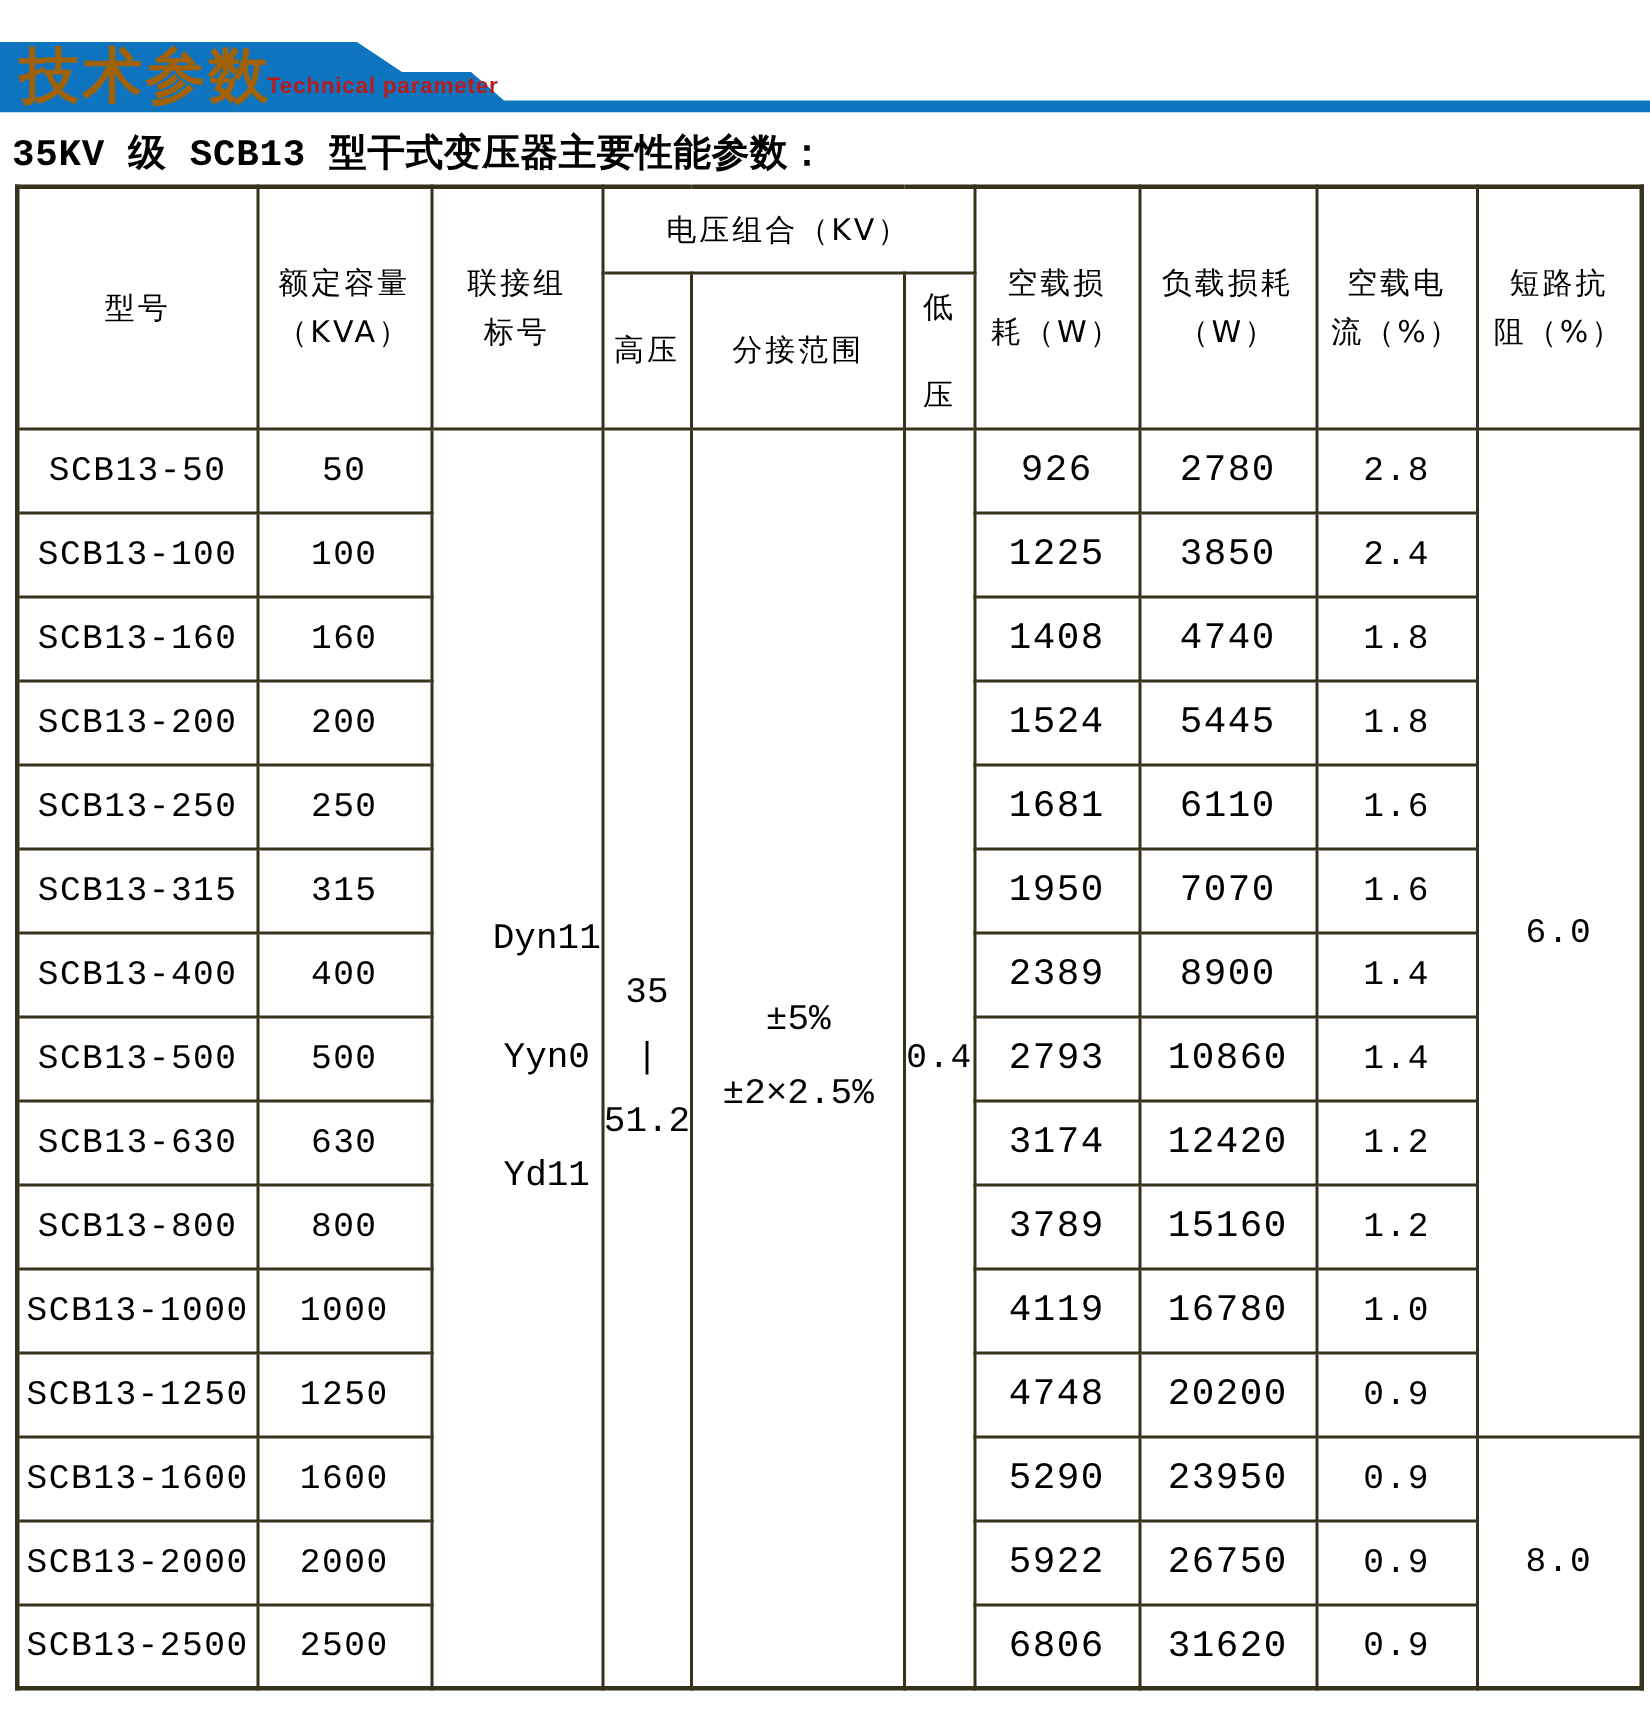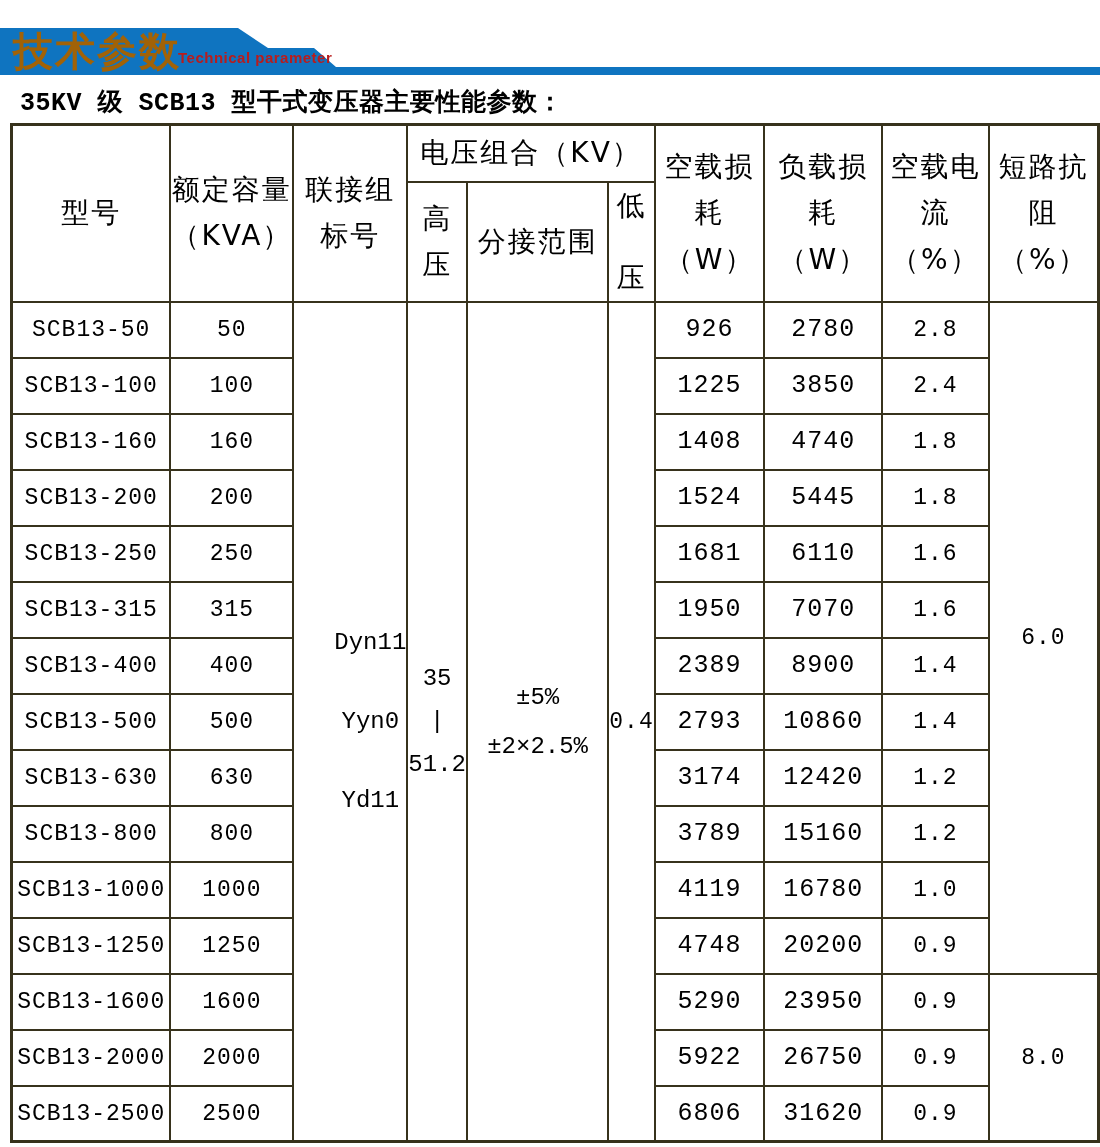--- a/index.html
+++ b/index.html
@@ -26,21 +26,21 @@
     font-size:40px;font-weight:bold;color:#a16207;letter-spacing:2px;
     font-family:"DejaVu Sans",sans-serif;
   }
   .banner-en{
     position:absolute;left:178px;top:49px;
     font-size:15px;font-weight:600;color:#b91c1c;letter-spacing:0.5px;
     font-family:"Liberation Sans",sans-serif;
   }
   
   .subtitle{
-    position:absolute;left:20px;top:85px;
+    position:absolute;left:8px;top:85px;
     font-size:25px;font-weight:bold;letter-spacing:0.5px;
     font-family:"Liberation Mono","DejaVu Sans",monospace;
     white-space:nowrap;
   }
   
   table.tbl{
     position:absolute;left:10px;top:123px;
     border-collapse:collapse;table-layout:fixed;
     border:3px solid var(--line);
     font-family:"Liberation Mono","DejaVu Sans",monospace;
@@ -48,21 +48,21 @@
   .tbl td,.tbl th{
     border:2px solid var(--line);
     padding:0;margin:0;
     text-align:center;vertical-align:middle;
     font-weight:normal;
     overflow:hidden;
   }
   .tbl thead tr.h1{height:57px;}
   .tbl thead tr.h2{height:104px;}
   .tbl tbody tr{height:56px;margin-left:19px;}
-  .hdr{font-size:28px;line-height:1.65;letter-spacing:2px;font-family:"DejaVu Sans",sans-serif;}
+  .hdr{font-size:20px;line-height:1.65;letter-spacing:2px;font-family:"DejaVu Sans",sans-serif;}
   .cell{font-size:23px;letter-spacing:1px;}
   .loss{font-size:25px;font-weight:bold;letter-spacing:1px;}
   .stack{display:flex;flex-direction:column;align-items:center;justify-content:center;height:100%;}
   .stack.conn{gap:52px;font-size:24px;padding-left:40px;}
   .stack.hv{gap:16px;font-size:24px;align-items:center;}
   .stack.tap{gap:22px;font-size:24px;letter-spacing:0;}
   .stack.lvh{gap:26px;}
 </style>
 </head>
 <body>

